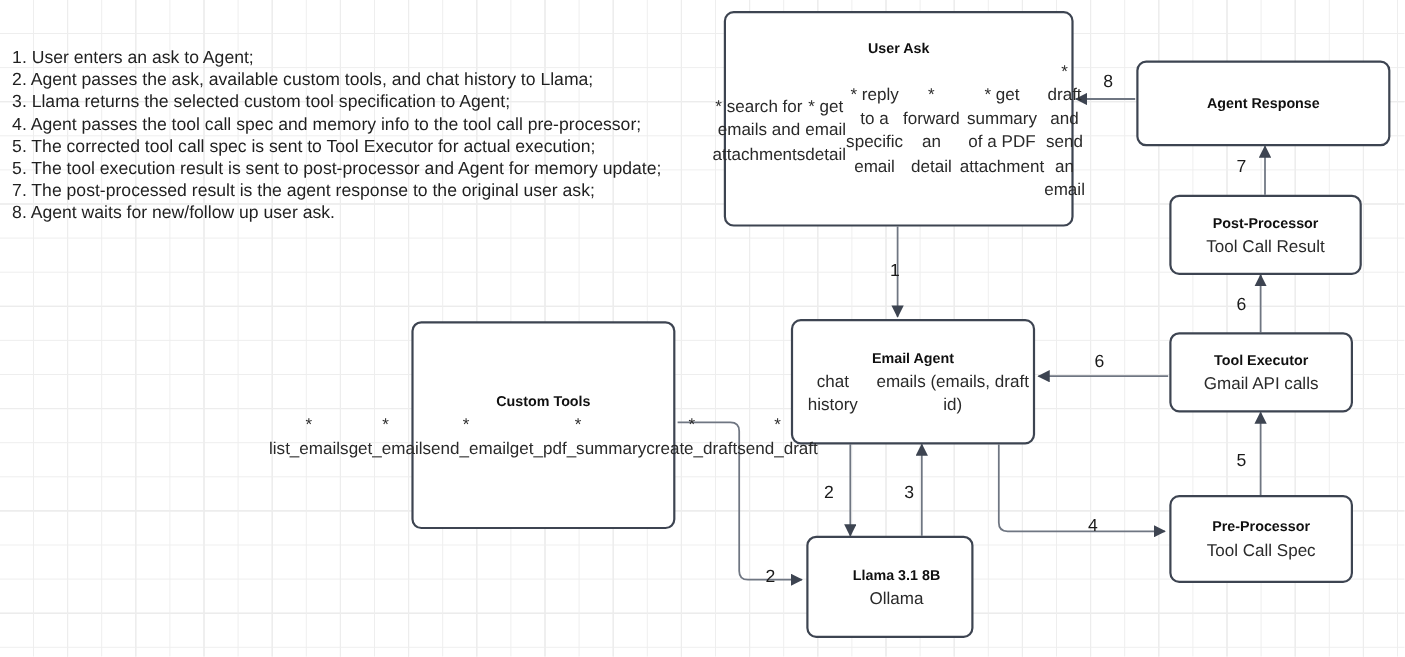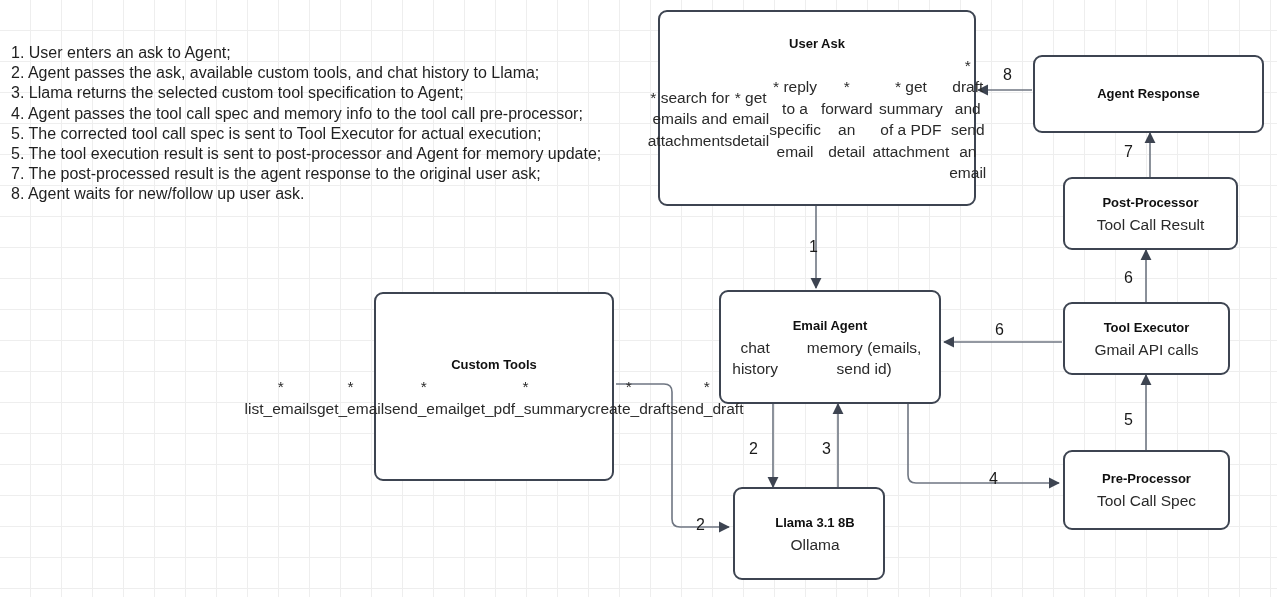--- a/index.html
+++ b/index.html
@@ -167,21 +167,21 @@
 
   <div class="node" style="left:1063px; top:450px; width:167px; height:80px;">
     <div class="title">Pre-Processor</div>
     <div class="sub">Tool Call Spec</div>
   </div>
 
   <div class="node" style="left:719px; top:290px; width:222px; height:114px;">
     <div class="title">Email Agent</div>
     <div class="lines">
       <div class="sub">chat history</div>
-      <div class="sub">memory (emails, send id)</div>
+      <div class="sub">emails (emails, draft id)</div>
     </div>
   </div>
 
   <div class="node" style="left:374px; top:292px; width:240px; height:189px;">
     <div class="title">Custom Tools</div>
     <div class="lines">
       <div class="sub">* list_emails</div>
       <div class="sub">* get_email</div>
       <div class="sub">* send_email</div>
       <div class="sub">* get_pdf_summary</div>

